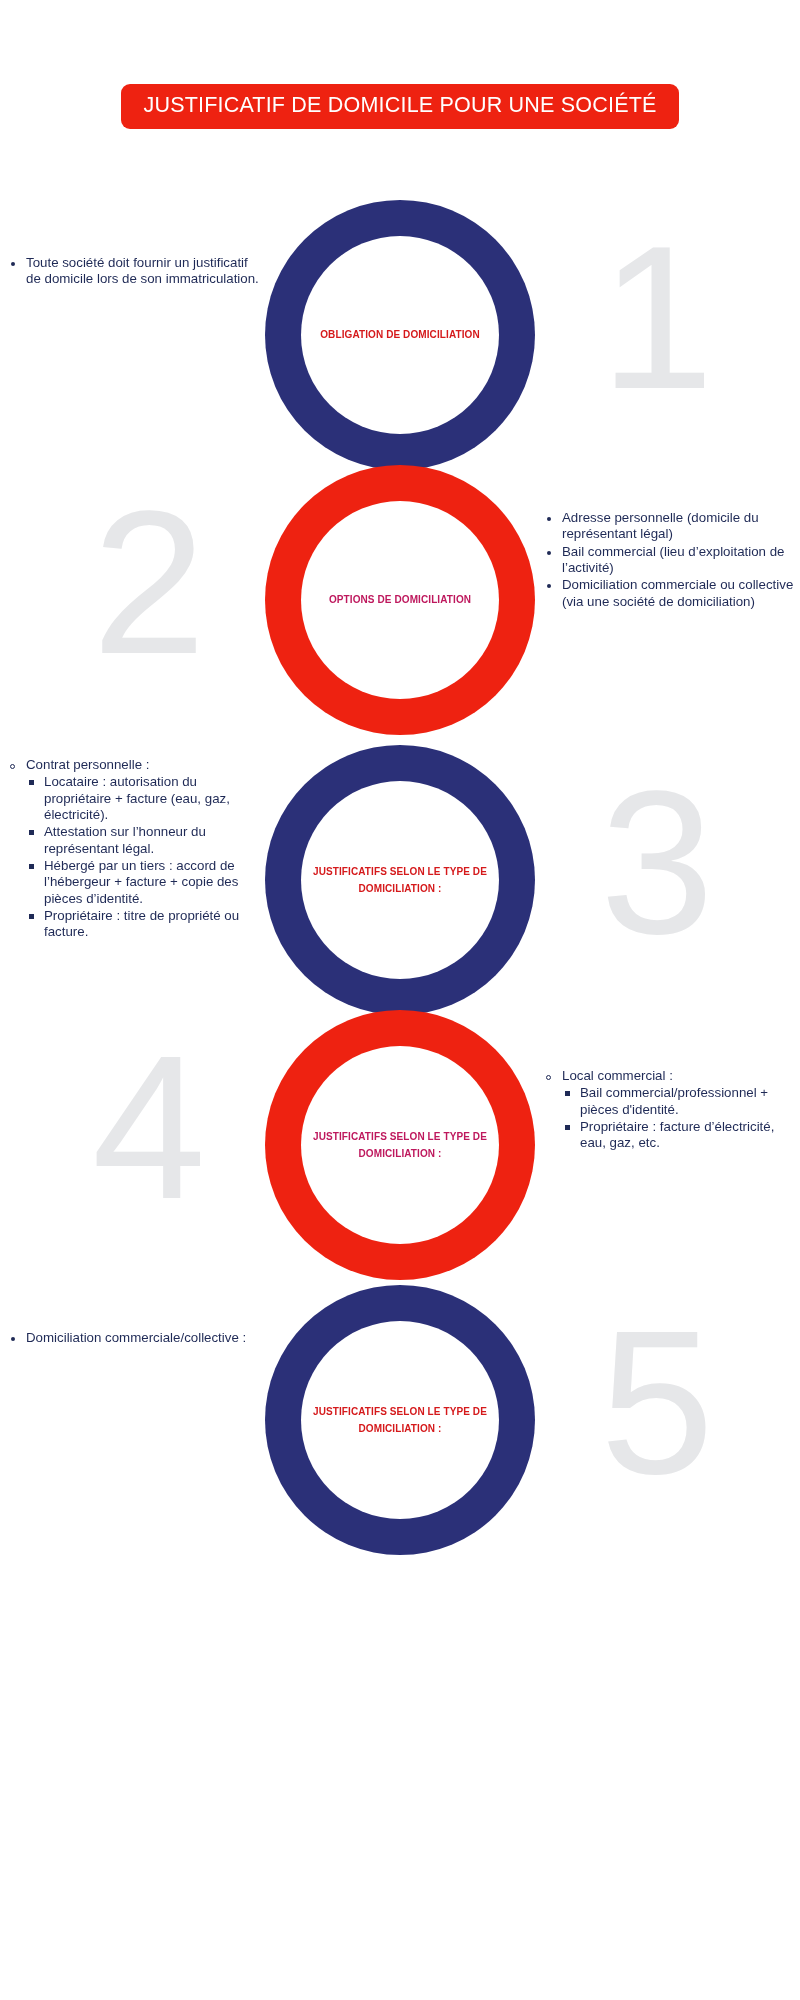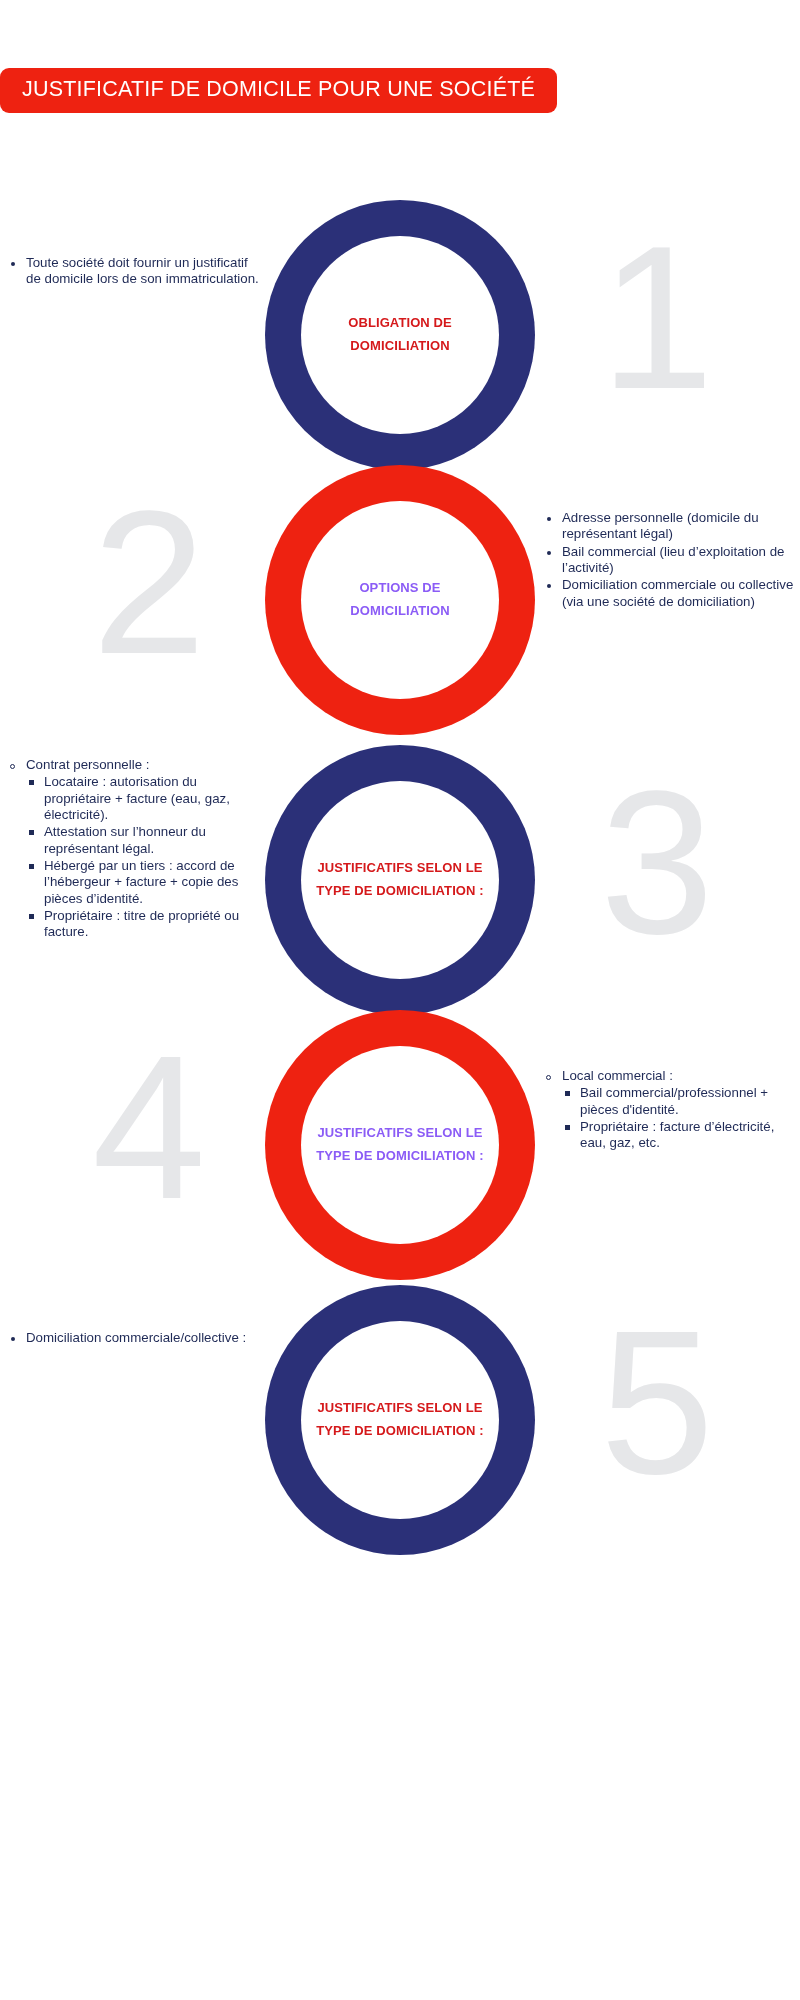--- a/index.html
+++ b/index.html
@@ -6,22 +6,22 @@
   html, body {
     width: 800px; height: 2000px;
     background: #ffffff;
     font-family: "Liberation Sans", sans-serif;
     overflow: hidden;
   }
   .page { position: relative; width: 800px; height: 2000px; background:#fff; }
 
   
   .title-wrap {
-    position: absolute; top: 68px; left: 0; width: 800px;
-    display: flex; justify-content: flex-start;
+    position: absolute; top: 84px; left: 0; width: 800px;
+    display: flex; justify-content: center;
   }
   .title-banner {
     background: #ee2211;
     color: #ffffff;
     border-radius: 9px;
     padding: 9px 22px 11px 22px;
     font-size: 21.5px;
     font-weight: 500;
     letter-spacing: .2px;
     white-space: nowrap;
@@ -44,28 +44,28 @@
   .ring .hole {
     position: absolute;
     left: 36px; top: 36px;
     width: 198px; height: 198px;
     border-radius: 50%;
     background: #ffffff;
     display: flex; align-items: center; justify-content: center;
     text-align: center;
   }
   .ring-label {
-    font-size: 13px;
+    font-size: 10px;
     font-weight: 700;
     line-height: 1.75;
     letter-spacing: .1px;
     padding: 0 12px;
   }
   .ring-label.red  { color: #d5191b; }
-  .ring-label.navy { color: #8b5cf6; }
+  .ring-label.navy { color: #be185d; }
 
   
   .bignum {
     position: absolute;
     top: 14px;
     font-size: 205px;
     line-height: 1;
     font-weight: 400;
     color: #e6e7e9;
     user-select: none;

